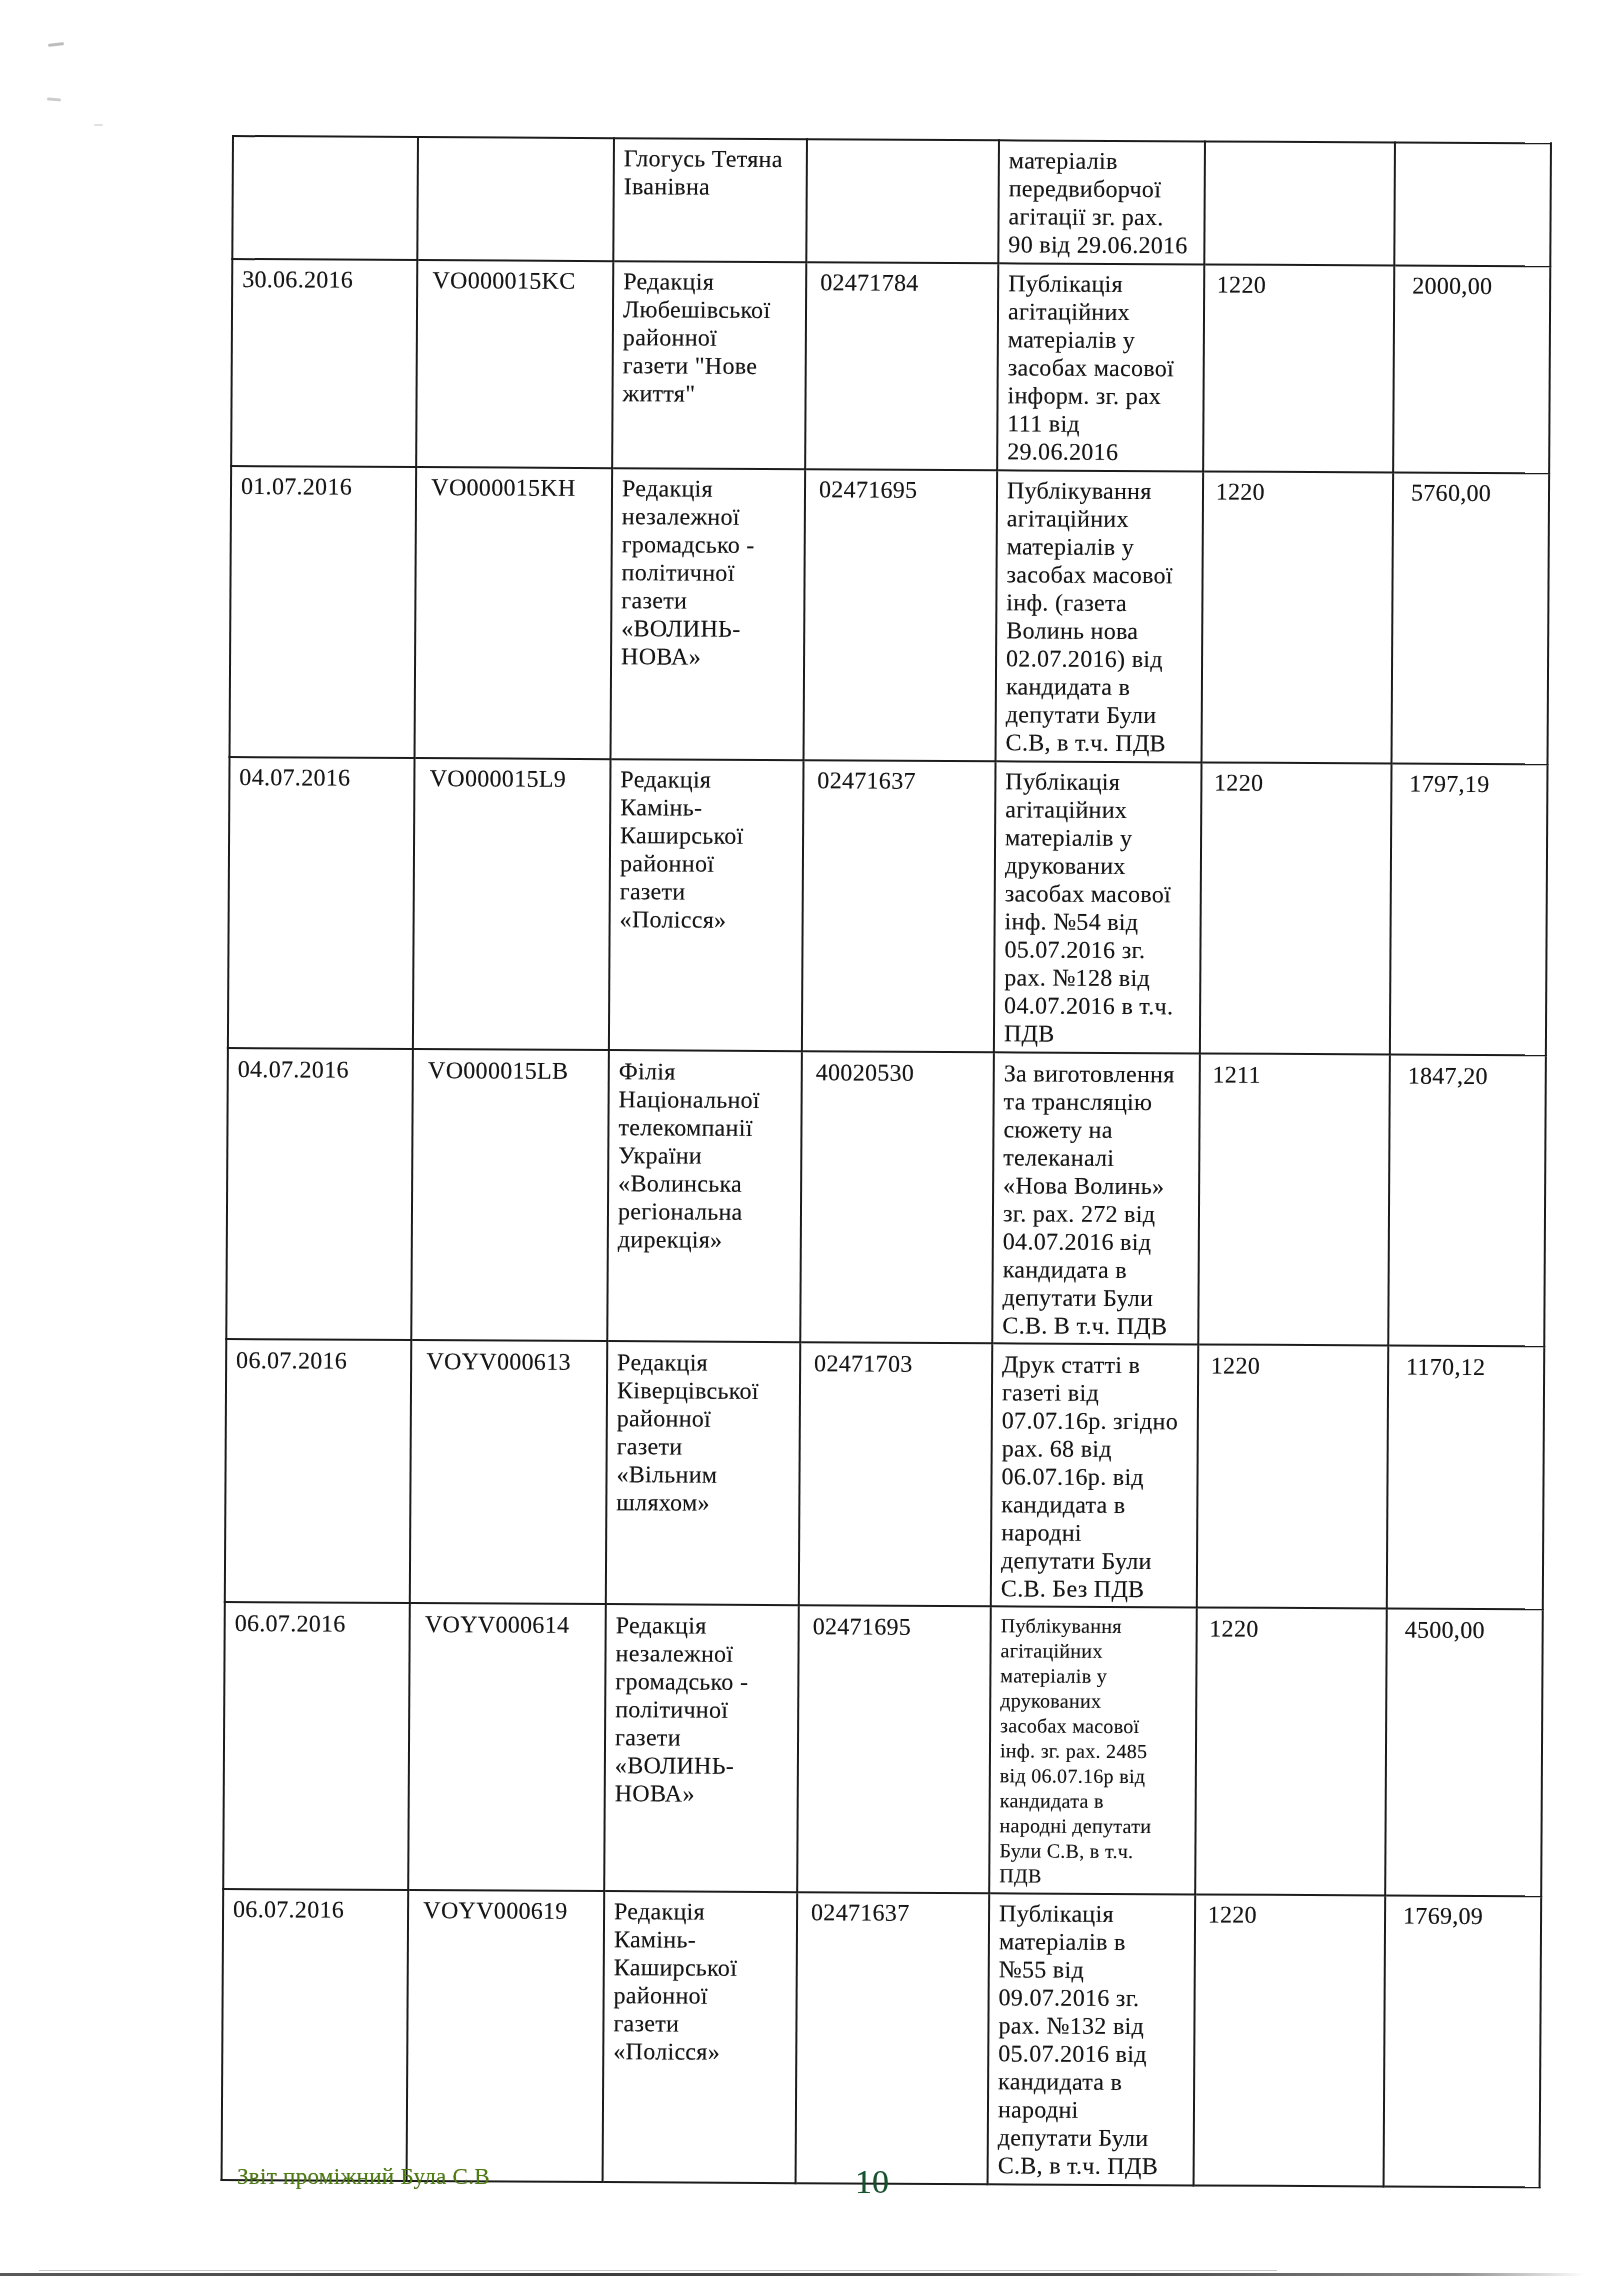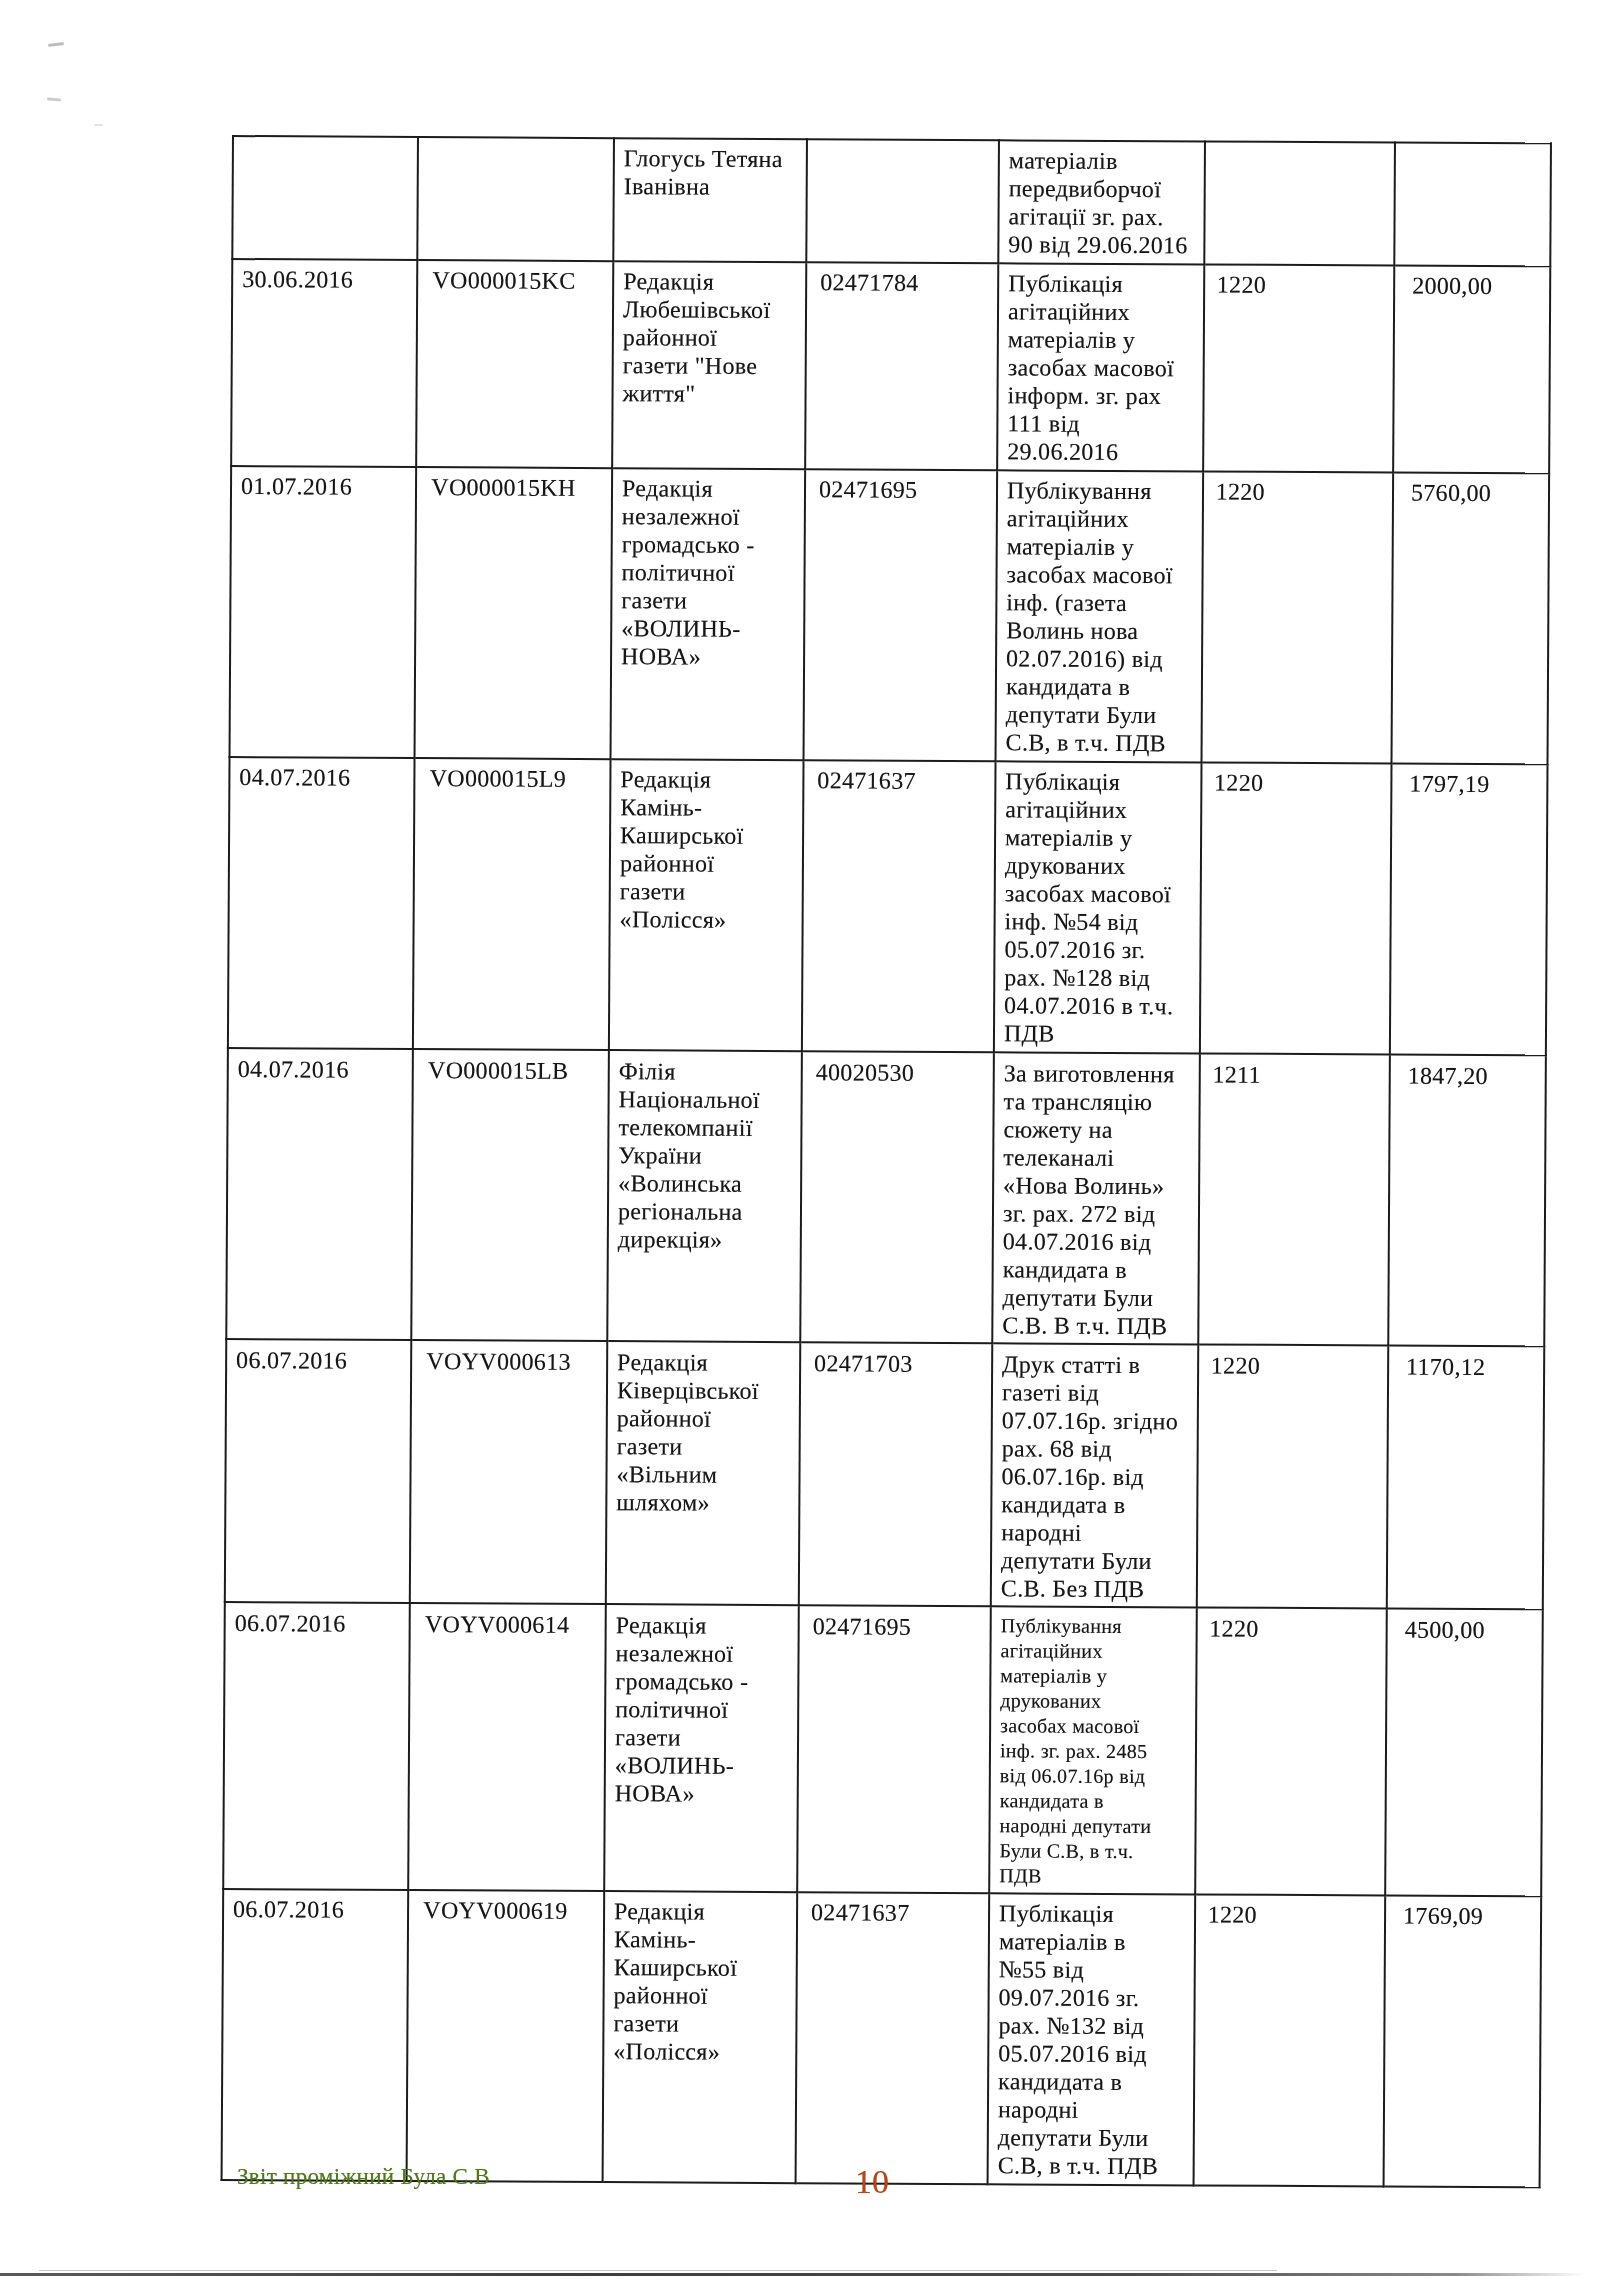--- a/index.html
+++ b/index.html
@@ -51,21 +51,21 @@
   tbody tr:nth-child(8){height:276px;}
 
   
   .footer-note{
     position:absolute;left:237px;top:2164px;
     font-size:23px;letter-spacing:0.3px;color:#4d7c0f;
     text-shadow:0 0 0.7px rgba(25,25,25,.4);
   }
   .page-number{
     position:absolute;left:855px;top:2163px;
-    font-size:34px;color:#c2410c;
+    font-size:34px;color:#14532d;
     text-shadow:0 0 0.7px rgba(25,25,25,.4);
   }
 
   
   .scan-bottom-line{
     position:absolute;left:0;top:2273px;width:1617px;height:3.3px;
     background:linear-gradient(to right,
       #5a5a5a 0%, #3e3e3e 35%, #4a4a4a 70%, #8a8a8a 90%, rgba(140,140,140,0) 98%);
   }
   .scan-bottom-line2{

